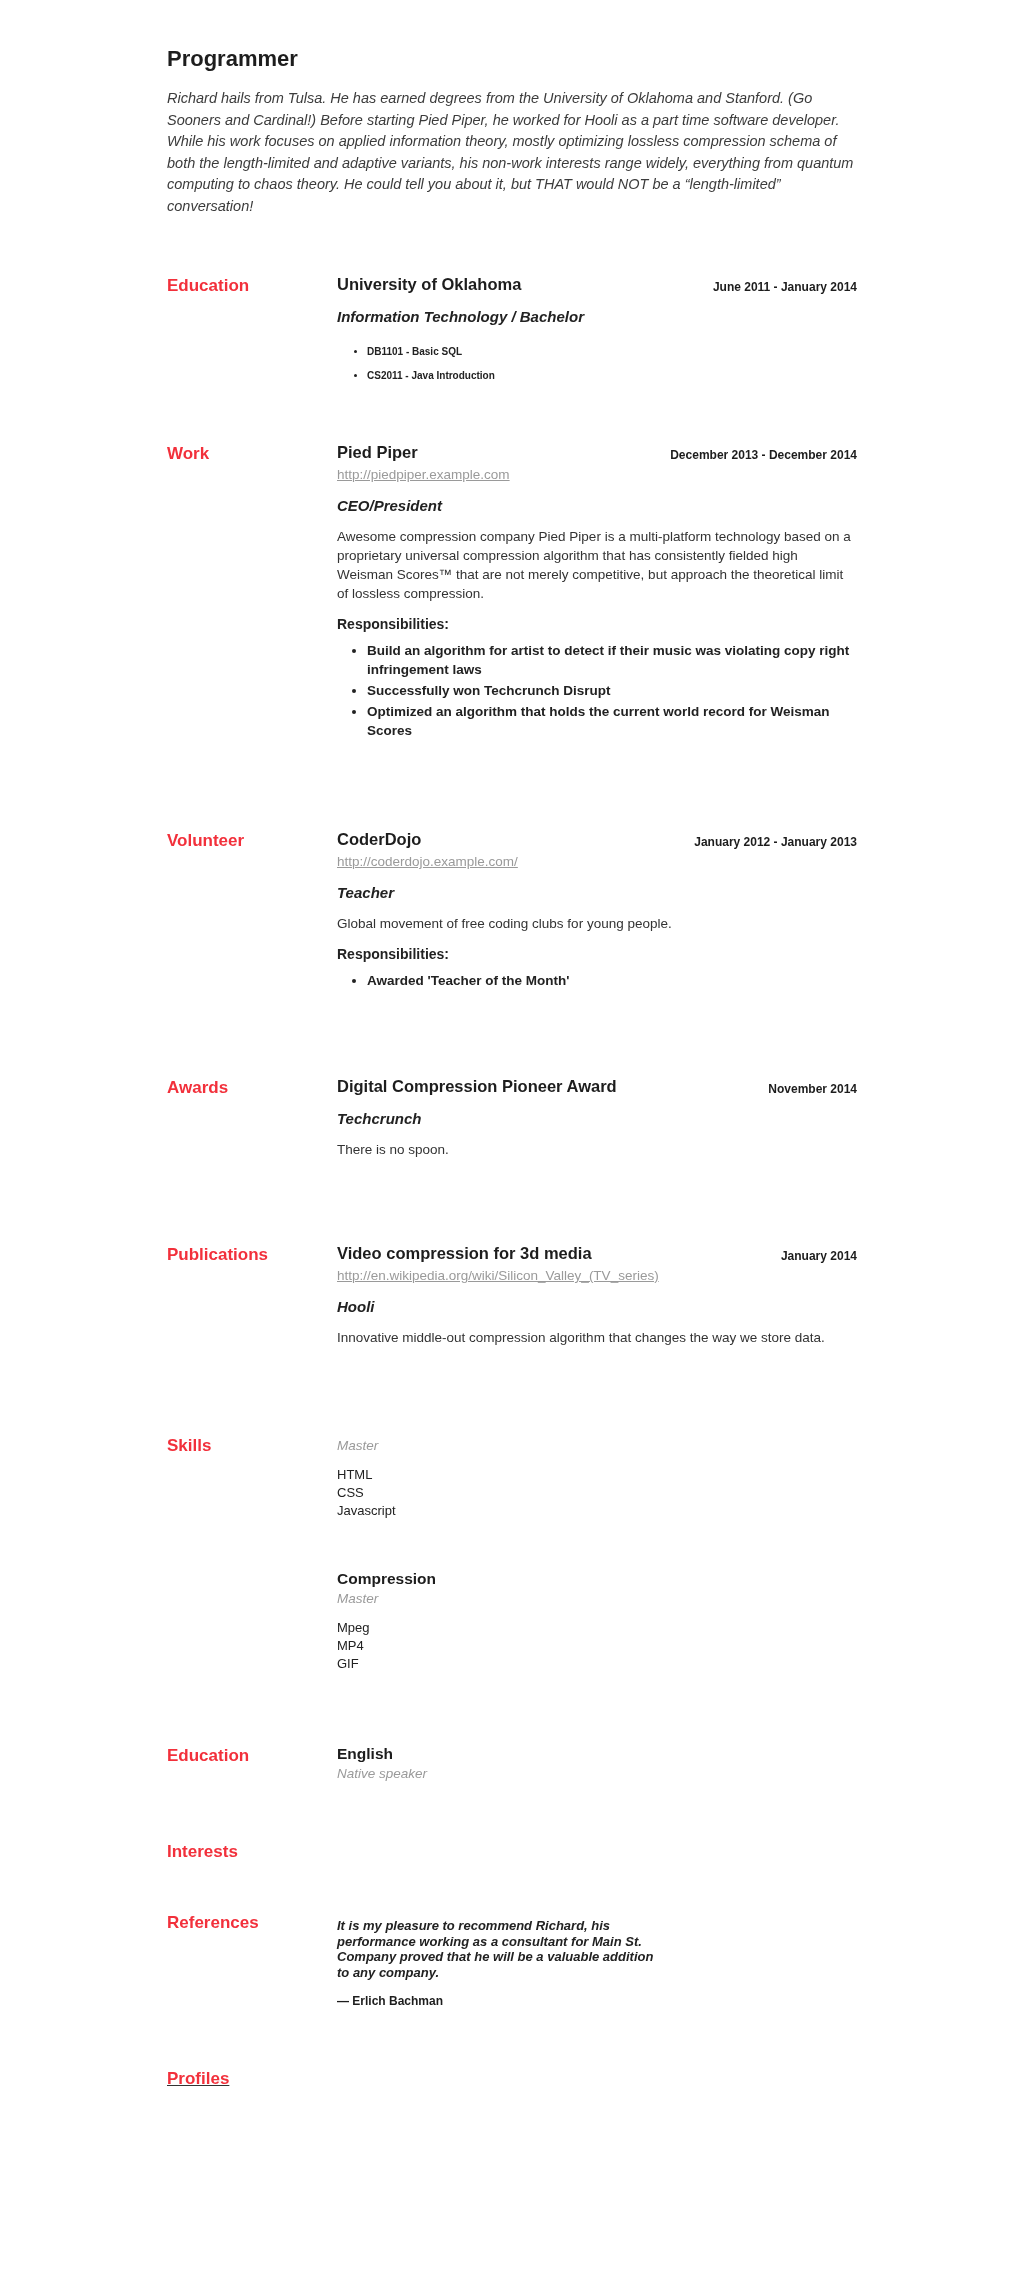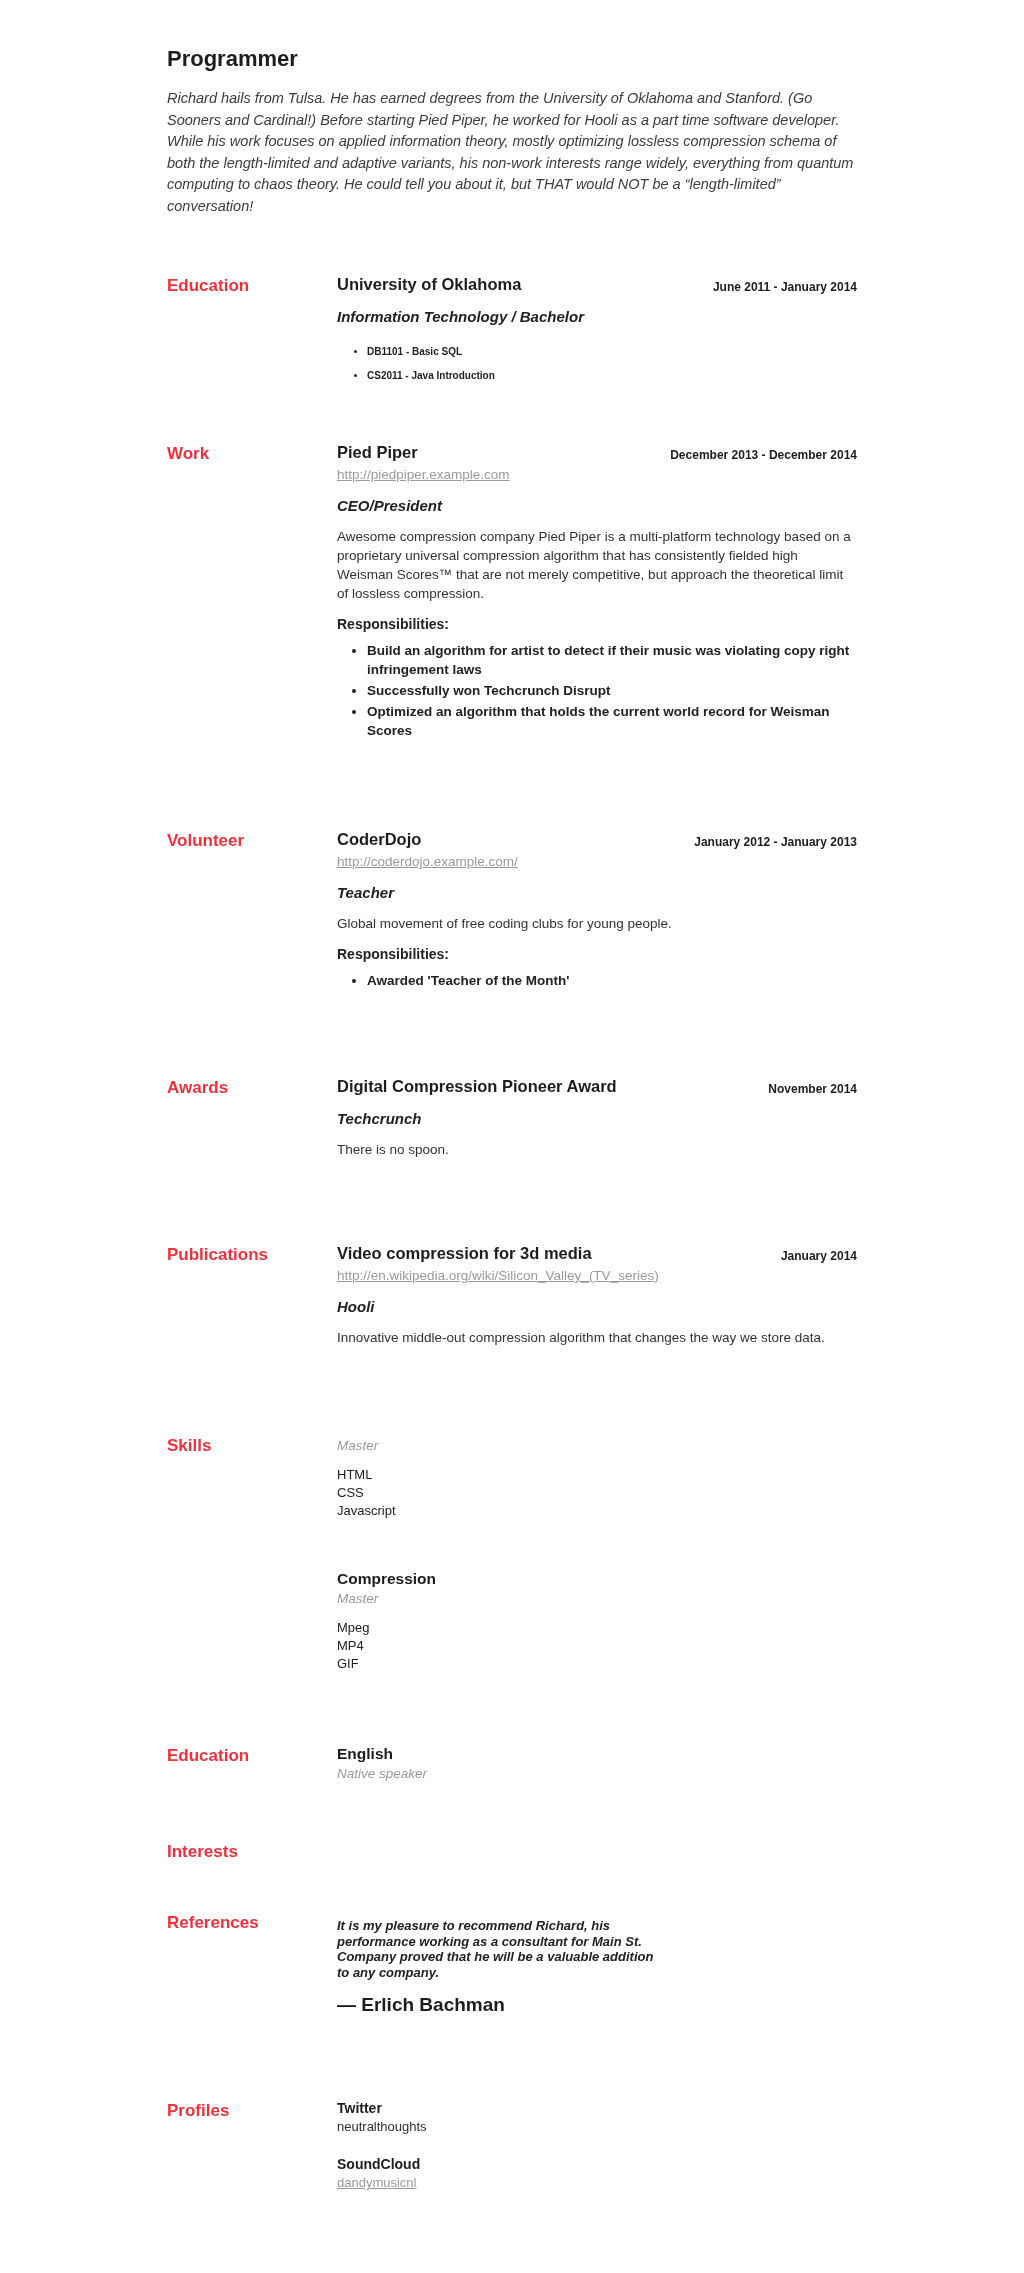--- a/index.html
+++ b/index.html
@@ -62,21 +62,21 @@
   }
   .sec-education{margin-top:58px;}
   .sec-work{margin-top:53px;}
   .sec-volunteer{margin-top:88px;}
   .sec-awards{margin-top:85px;}
   .sec-publications{margin-top:85px;}
   .sec-skills{margin-top:88px;}
   .sec-languages{margin-top:72px;}
   .sec-interests{margin-top:60px;}
   .sec-references{margin-top:50px;}
-  .sec-profiles{margin-top:84px;}
+  .sec-profiles{margin-top:60px;text-decoration:underline;}
 
   
   .entry-header{
     display:flex;
     justify-content:space-between;
     align-items:flex-end;
   }
   .entry-title{
     font-size:16.5px;
     font-weight:700;
@@ -180,21 +180,21 @@
     width:318px;
     font-size:13px;
     line-height:15.5px;
     font-style:italic;
     font-weight:600;
     color:#222222;
     padding-top:6px;
   }
   .ref-name{
     margin-top:14px;
-    font-size:19px;
+    font-size:12px;
     font-weight:700;
     color:var(--ink);
   }
 
   
   .profile-block + .profile-block{margin-top:22px;}
   .profile-network{
     font-size:14px;
     font-weight:700;
     color:var(--ink);
@@ -348,27 +348,15 @@
     <div class="section-body">
       <div class="ref-block">
         <p class="ref-quote">It is my pleasure to recommend Richard, his performance working as a consultant for Main St. Company proved that he will be a valuable addition to any company.</p>
         <div class="ref-name">— Erlich Bachman</div>
       </div>
     </div>
   </section>
 
   <section class="section sec-profiles">
     <h3 class="section-heading">Profiles</h3>
-    <div class="section-body">
-      <div class="profile-block">
-        <div class="profile-network">Twitter</div>
-        <div class="profile-username">neutralthoughts</div>
-      </div>
-      <div class="profile-block">
-        <div class="profile-network">SoundCloud</div>
-        <div class="profile-username">
-          <a class="profile-link" href="#">dandymusicnl</a>
-        </div>
-      </div>
-    </div>
   </section>
 
 </div>
 
 </body></html>

